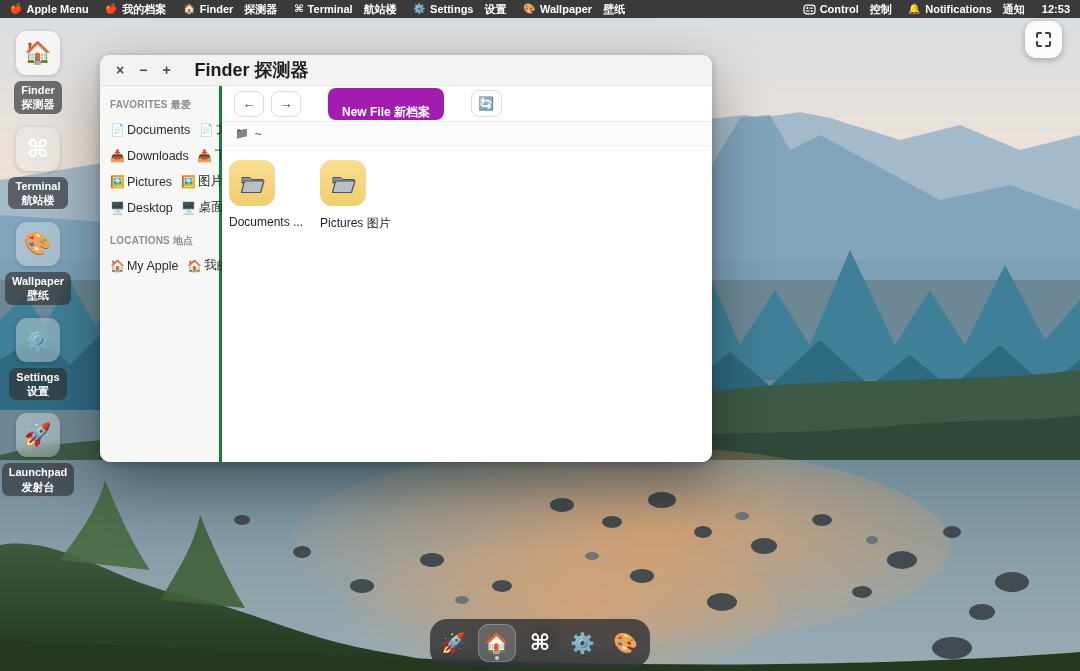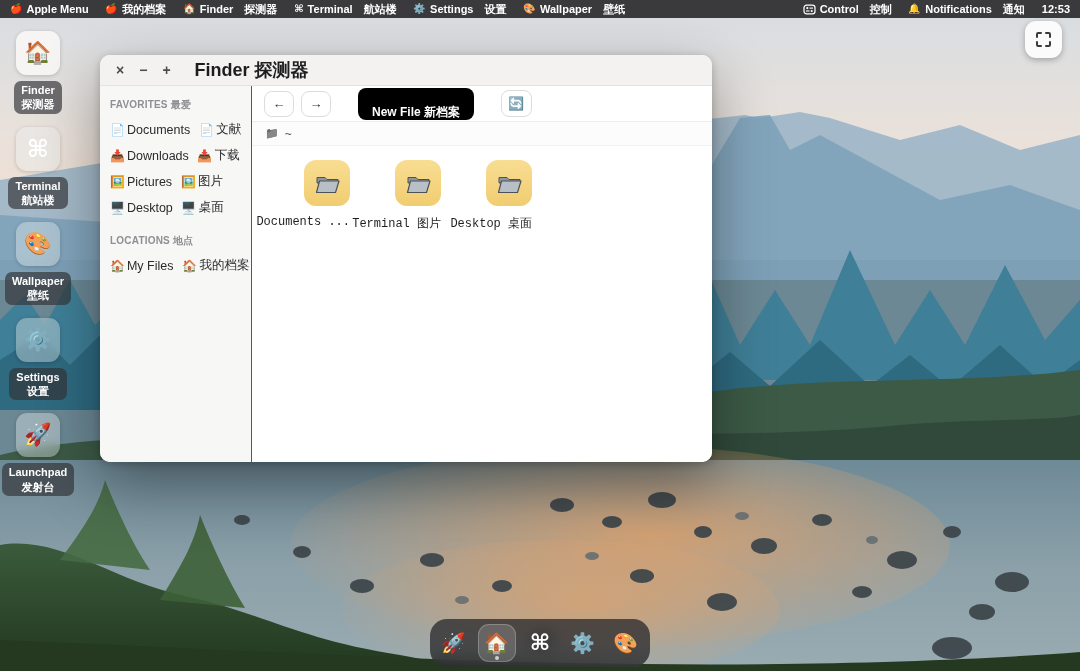--- a/index.html
+++ b/index.html
@@ -45,49 +45,49 @@
   .window{position:absolute;left:100px;top:55px;width:612px;height:407px;background:#fff;
           border-radius:10px;overflow:hidden;display:flex;flex-direction:column;z-index:30;
           box-shadow:0 22px 60px rgba(0,0,0,.38),0 2px 10px rgba(0,0,0,.22);}
   .titlebar{height:30px;background:#f3f2f1;border-bottom:1px solid #e4e3e2;display:flex;
             align-items:center;padding:0 16px;flex:0 0 auto;}
   .tctrl{display:flex;gap:15px;color:#4c4c4c;font-size:14px;font-weight:600;}
   .tctrl span{cursor:pointer;line-height:1;}
   .wtitle{margin-left:24px;font-size:18px;font-weight:700;color:#1d1d1f;}
   .win-body{flex:1;display:flex;min-height:0;}
 
-  .sidebar{width:152px;background:#f7f7f6;border-right:1px solid #15803d;
+  .sidebar{width:122px;background:#f7f7f6;border-right:3px solid #15803d;
            padding:10px 10px;box-sizing:border-box;flex:0 0 auto;}
   .sec-h{font-size:10px;font-weight:700;color:#8f8f93;margin:2px 0 9px;letter-spacing:.2px;
          white-space:nowrap;}
   .sec-h.second{margin-top:18px;}
   .srow{display:flex;align-items:center;font-size:12.5px;color:#2b2b2e;margin:0 0 9px;
         cursor:pointer;white-space:nowrap;}
   .sg{font-size:12px;margin-right:2px;line-height:1;}
   .szh{margin-left:9px;display:inline-flex;align-items:center;}
 
   .content{flex:1;display:flex;flex-direction:column;background:#fff;min-width:0;}
   .toolbar{height:35px;display:flex;align-items:center;gap:7px;padding:0 12px;
            border-bottom:1px solid #ededed;flex:0 0 auto;}
   .navbtn{width:30px;height:26px;background:#fff;border:1px solid #dcdcdc;border-radius:8px;
           font-size:13px;color:#333;display:flex;align-items:center;justify-content:center;
           cursor:pointer;padding:0;font-family:inherit;}
   .tb-gap{width:13px;}
-  .bluebtn{background:#000000;color:#fff;border:none;border-radius:8px;height:27px;
+  .bluebtn{background:#a21caf;color:#fff;border:none;border-radius:8px;height:27px;
            padding:16px 14px;font-size:12px;font-weight:700;cursor:pointer;font-family:inherit;
            white-space:nowrap;}
   .refreshbtn{width:31px;height:27px;background:#fff;border:1px solid #dcdcdc;border-radius:8px;
            display:flex;align-items:center;justify-content:center;cursor:pointer;font-size:13px;padding:0;}
   .pathbar{height:23px;display:flex;align-items:center;gap:6px;padding:0 13px;
            border-bottom:1px solid #f1f1f1;background:#fcfcfc;font-size:12px;color:#555;
            flex:0 0 auto;}
   .pfold{font-size:11px;filter:grayscale(1) brightness(.6);line-height:1;}
 
   .filegrid{display:flex;padding:14px 0 0 7px;}
-  .fitem{width:91px;display:flex;flex-direction:column;align-items:flex-end;cursor:pointer;font-family:Liberation Mono, monospace;}
+  .fitem{width:91px;display:flex;flex-direction:column;align-items:flex-start;cursor:pointer;}
   .ftile{width:46px;height:46px;border-radius:12px;display:flex;align-items:center;
          justify-content:center;}
   .ftile.folder{background:linear-gradient(180deg,#f8dd92,#f1cd70);}
   .ftile.file{background:linear-gradient(180deg,#dedede,#cbcbcb);}
   .flabel{margin-top:9px;font-size:12px;color:#1f1f21;text-align:center;white-space:nowrap;}
 
   
   .dock{position:absolute;left:50%;bottom:4px;transform:translateX(-50%);
         background:rgba(38,38,42,.74);border-radius:17px;padding:5px;display:flex;gap:5px;
         z-index:40;backdrop-filter:blur(8px);}
@@ -332,21 +332,21 @@
         <span>Desktop</span>
         <span class="szh">
             <span class="sg">🖥️</span>
             <span>桌面</span>
           </span>
       </div>
 
       <div class="sec-h second">LOCATIONS 地点</div>
       <div class="srow">
         <span class="sg">🏠</span>
-        <span>My Files</span>
+        <span>My Apple</span>
         <span class="szh">
             <span class="sg">🏠</span>
             <span>我的档案</span>
           </span>
       </div>
     </aside>
 
     <div class="content">
       <div class="toolbar">
         <button class="navbtn">←</button>
@@ -374,30 +374,21 @@
           </div>
           <div class="flabel">Documents ...</div>
         </div>
         <div class="fitem">
           <div class="ftile folder">
             <svg width="27" height="23" viewBox="0 0 27 23">
               <path d="M3 5.5 L11 5.5 L13 7.5 L24 7.5 L24 11 L3 11 Z" fill="#8e959d" stroke="#4c5258" stroke-width="1"></path>
               <path d="M5.5 9 L25 9 L21.5 20.5 L2.5 20.5 Z" fill="#b9bfc6" stroke="#4c5258" stroke-width="1.2" stroke-linejoin="round"></path>
             </svg>
           </div>
-          <div class="flabel">Terminal 图片</div>
-        </div>
-        <div class="fitem">
-          <div class="ftile folder">
-            <svg width="27" height="23" viewBox="0 0 27 23">
-              <path d="M3 5.5 L11 5.5 L13 7.5 L24 7.5 L24 11 L3 11 Z" fill="#8e959d" stroke="#4c5258" stroke-width="1"></path>
-              <path d="M5.5 9 L25 9 L21.5 20.5 L2.5 20.5 Z" fill="#b9bfc6" stroke="#4c5258" stroke-width="1.2" stroke-linejoin="round"></path>
-            </svg>
-          </div>
-          <div class="flabel">Desktop 桌面</div>
+          <div class="flabel">Pictures 图片</div>
         </div>
       </div>
     </div>
   </div>
 </section>
 
 <div class="dock">
   <div class="dslot">
     <span>🚀</span>
   </div>

